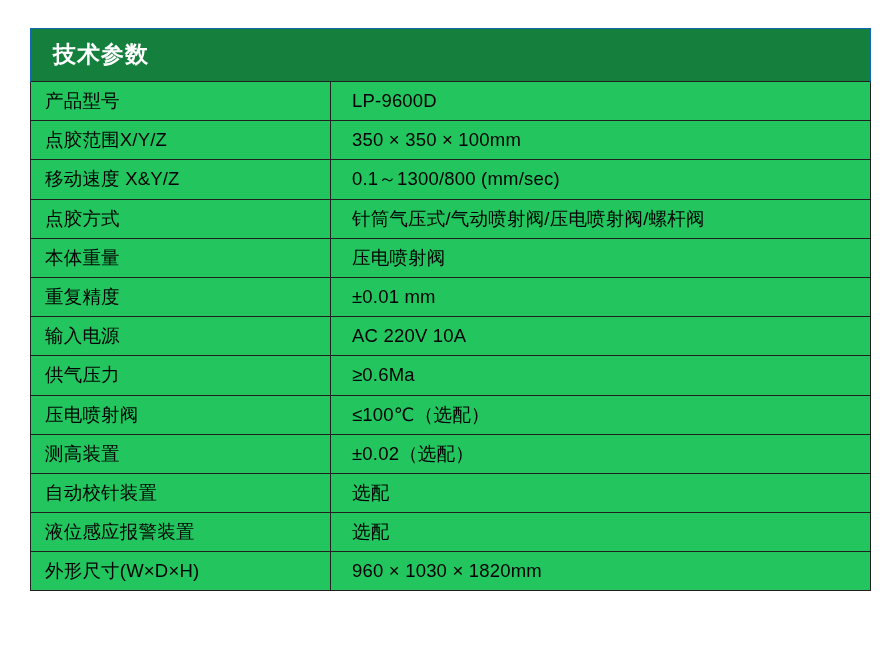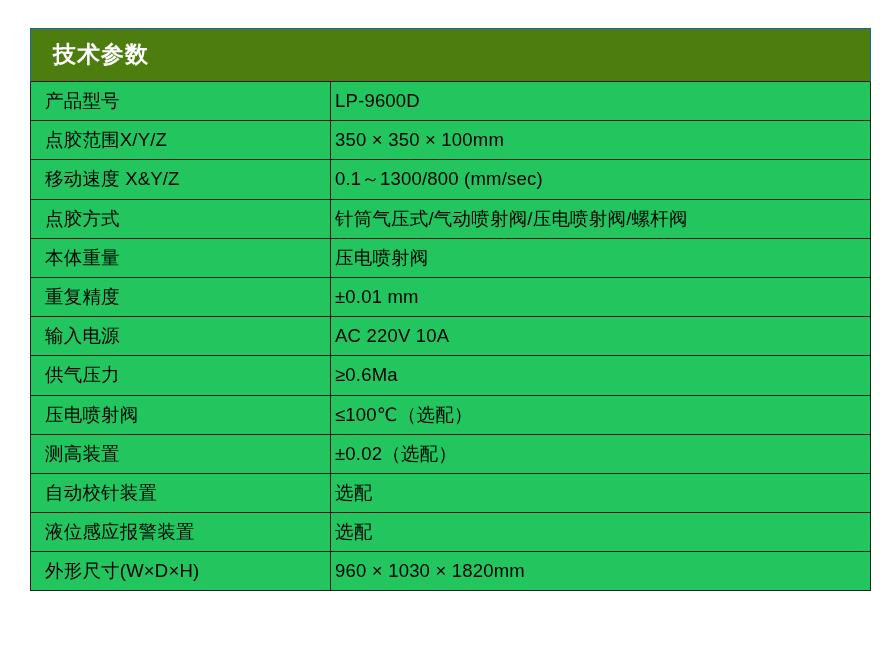--- a/index.html
+++ b/index.html
@@ -22,21 +22,21 @@
   }
   .spec-table {
     width: 100%;
     border-collapse: collapse;
     table-layout: fixed;
   }
   .spec-table col.col-label { width: 300px; }
   .spec-table col.col-value { width: 540px; }
 
   .header-row th {
-    background: #4d7c0f;
+    background: #15803d;
     color: #ffffff;
     text-align: left;
     font-size: 23px;
     font-weight: bold;
     letter-spacing: 1px;
     padding: 10px 0 11px 22px;
     border: none;
     height: 30px;
     margin-top: 44px;
   }
@@ -47,21 +47,21 @@
     padding: 8px 0 8px 14px;
     vertical-align: middle;
     line-height: 1.2;
     background: #22c55e;
   }
   .spec-table td.label {
     padding-left: 14px;
     letter-spacing: 0.2px;
   }
   .spec-table td.value {
-    padding-left: 4px;
+    padding-left: 21px;
     letter-spacing: 0.2px;
   }
   
   .spec-table tr.header-row th {
     border-left: 1px solid #1167b1;
     border-right: 1px solid #1167b1;
     border-top: 1px solid #1167b1;
   }
 </style>
 </head>

